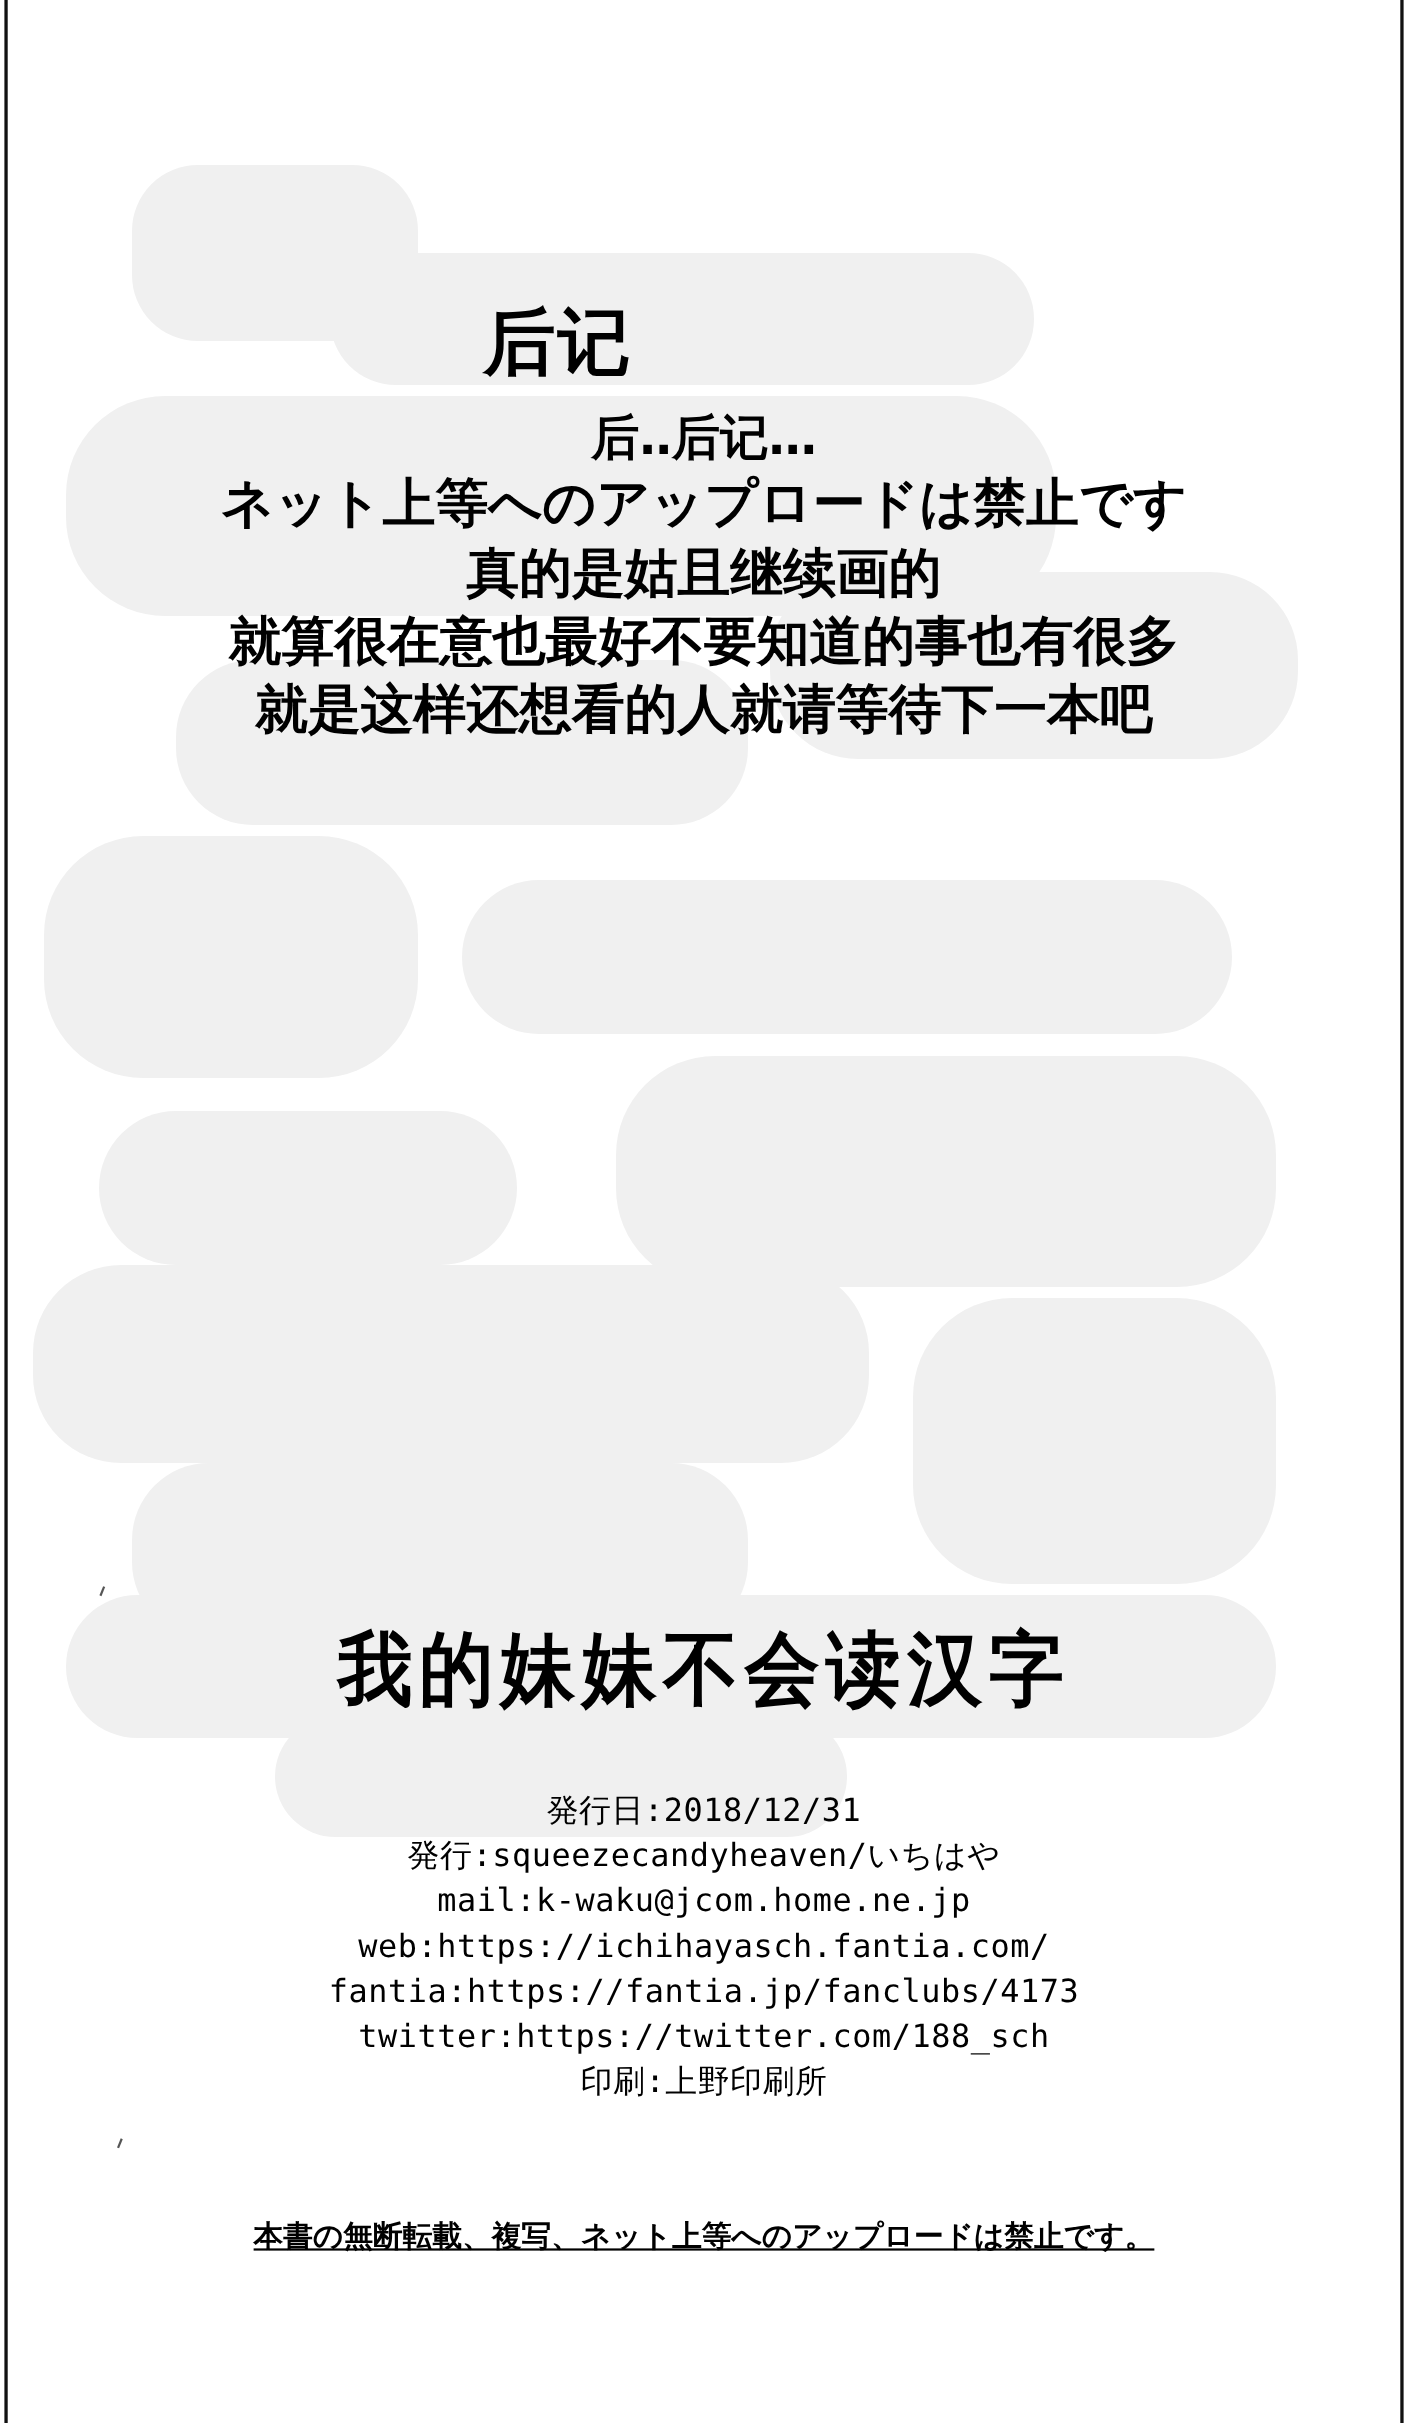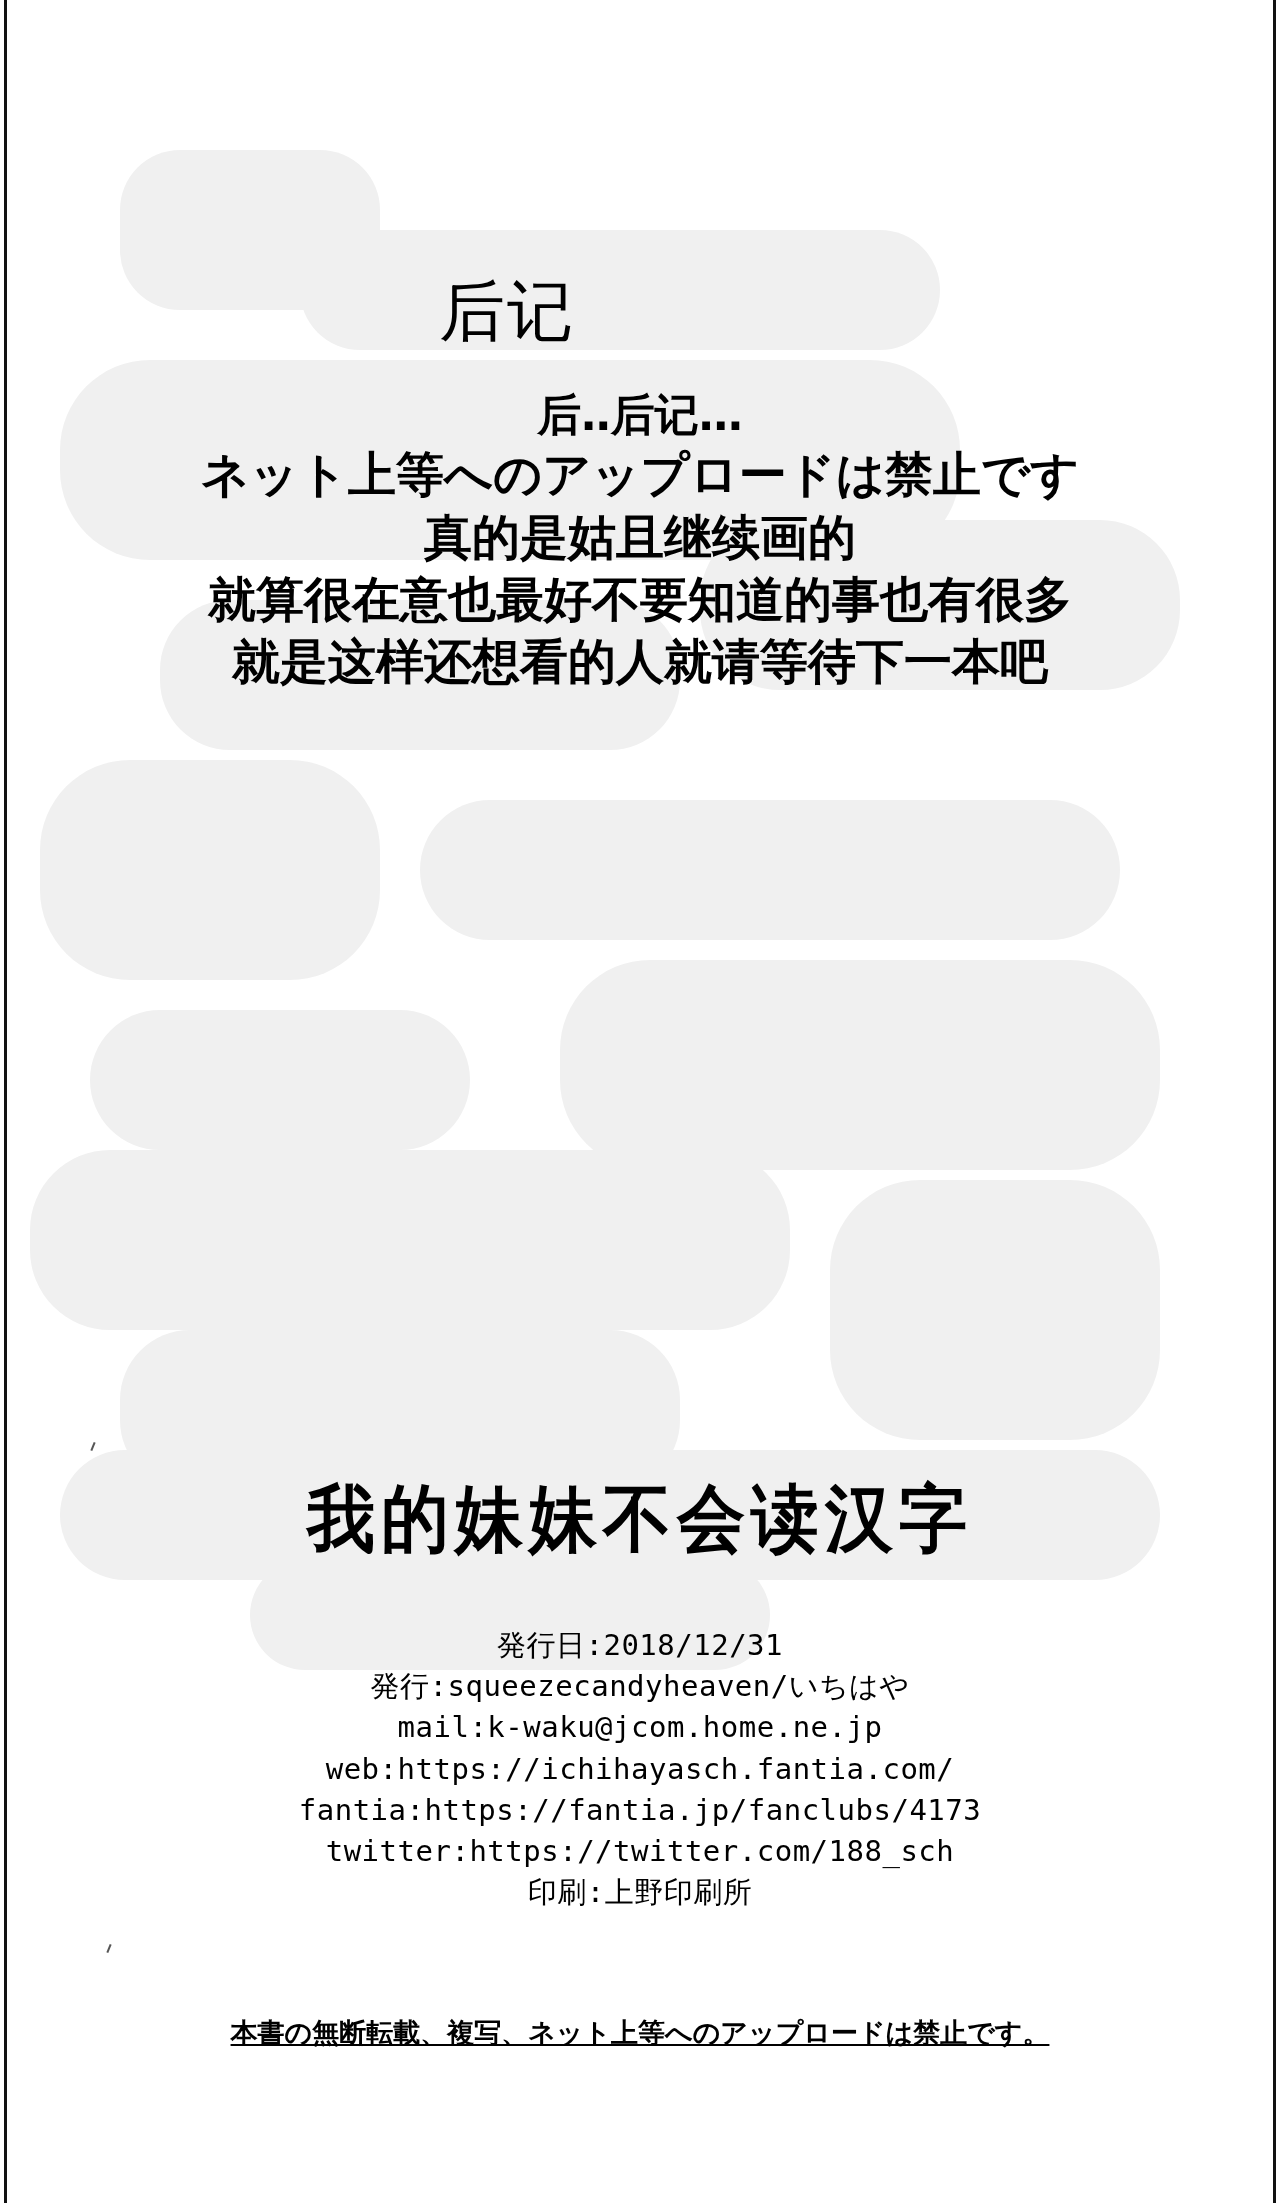--- a/index.html
+++ b/index.html
@@ -58,28 +58,28 @@
     width: 1280px;
     text-align: center;
   }
 
   .afterword-title {
     position: absolute;
     top: 235px;
     left: 0;
     width: 1014px;
     font-size: 66px;
-    font-weight: normal;
+    font-weight: bold;
     letter-spacing: 2px;
     line-height: 1;
   }
 
   .afterword-body {
     position: absolute;
-    top: 386px;
+    top: 370px;
     left: 0;
     width: 1280px;
     font-size: 48px;
     font-weight: bold;
     line-height: 1.30;
     letter-spacing: 0px;
   }
   .afterword-body .line { display: block; white-space: nowrap; }
   .afterword-body .line.first { font-size: 44px; }
 

